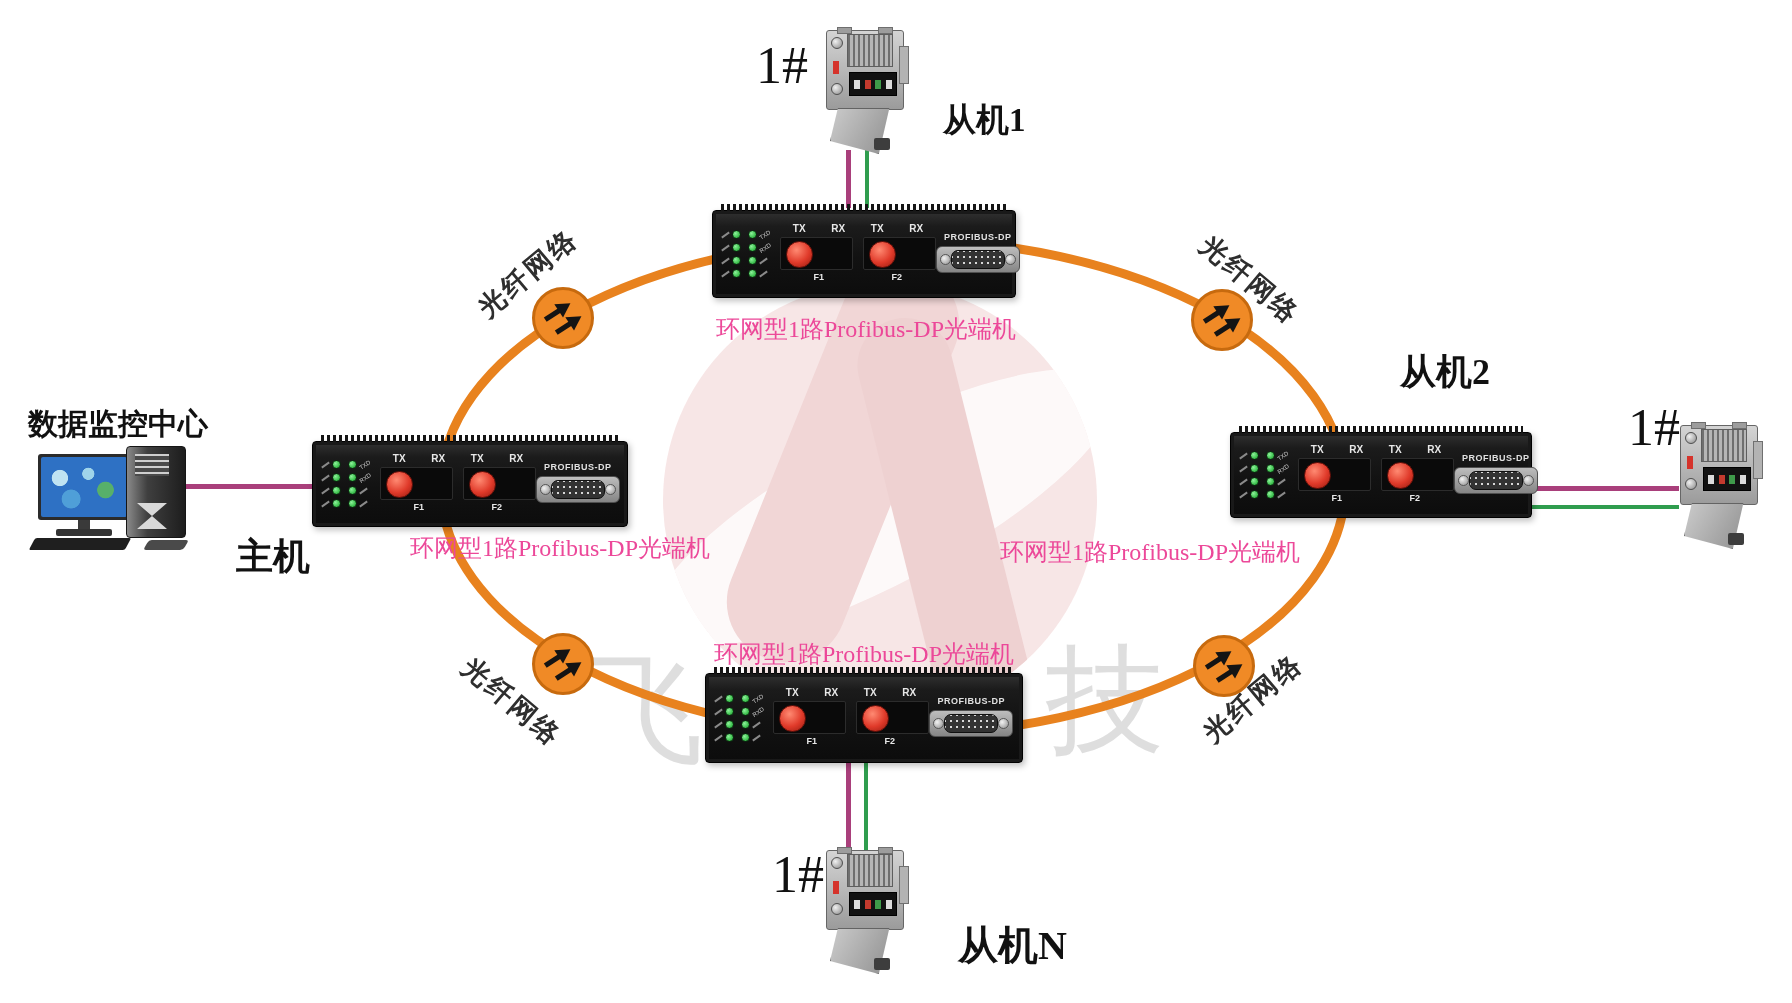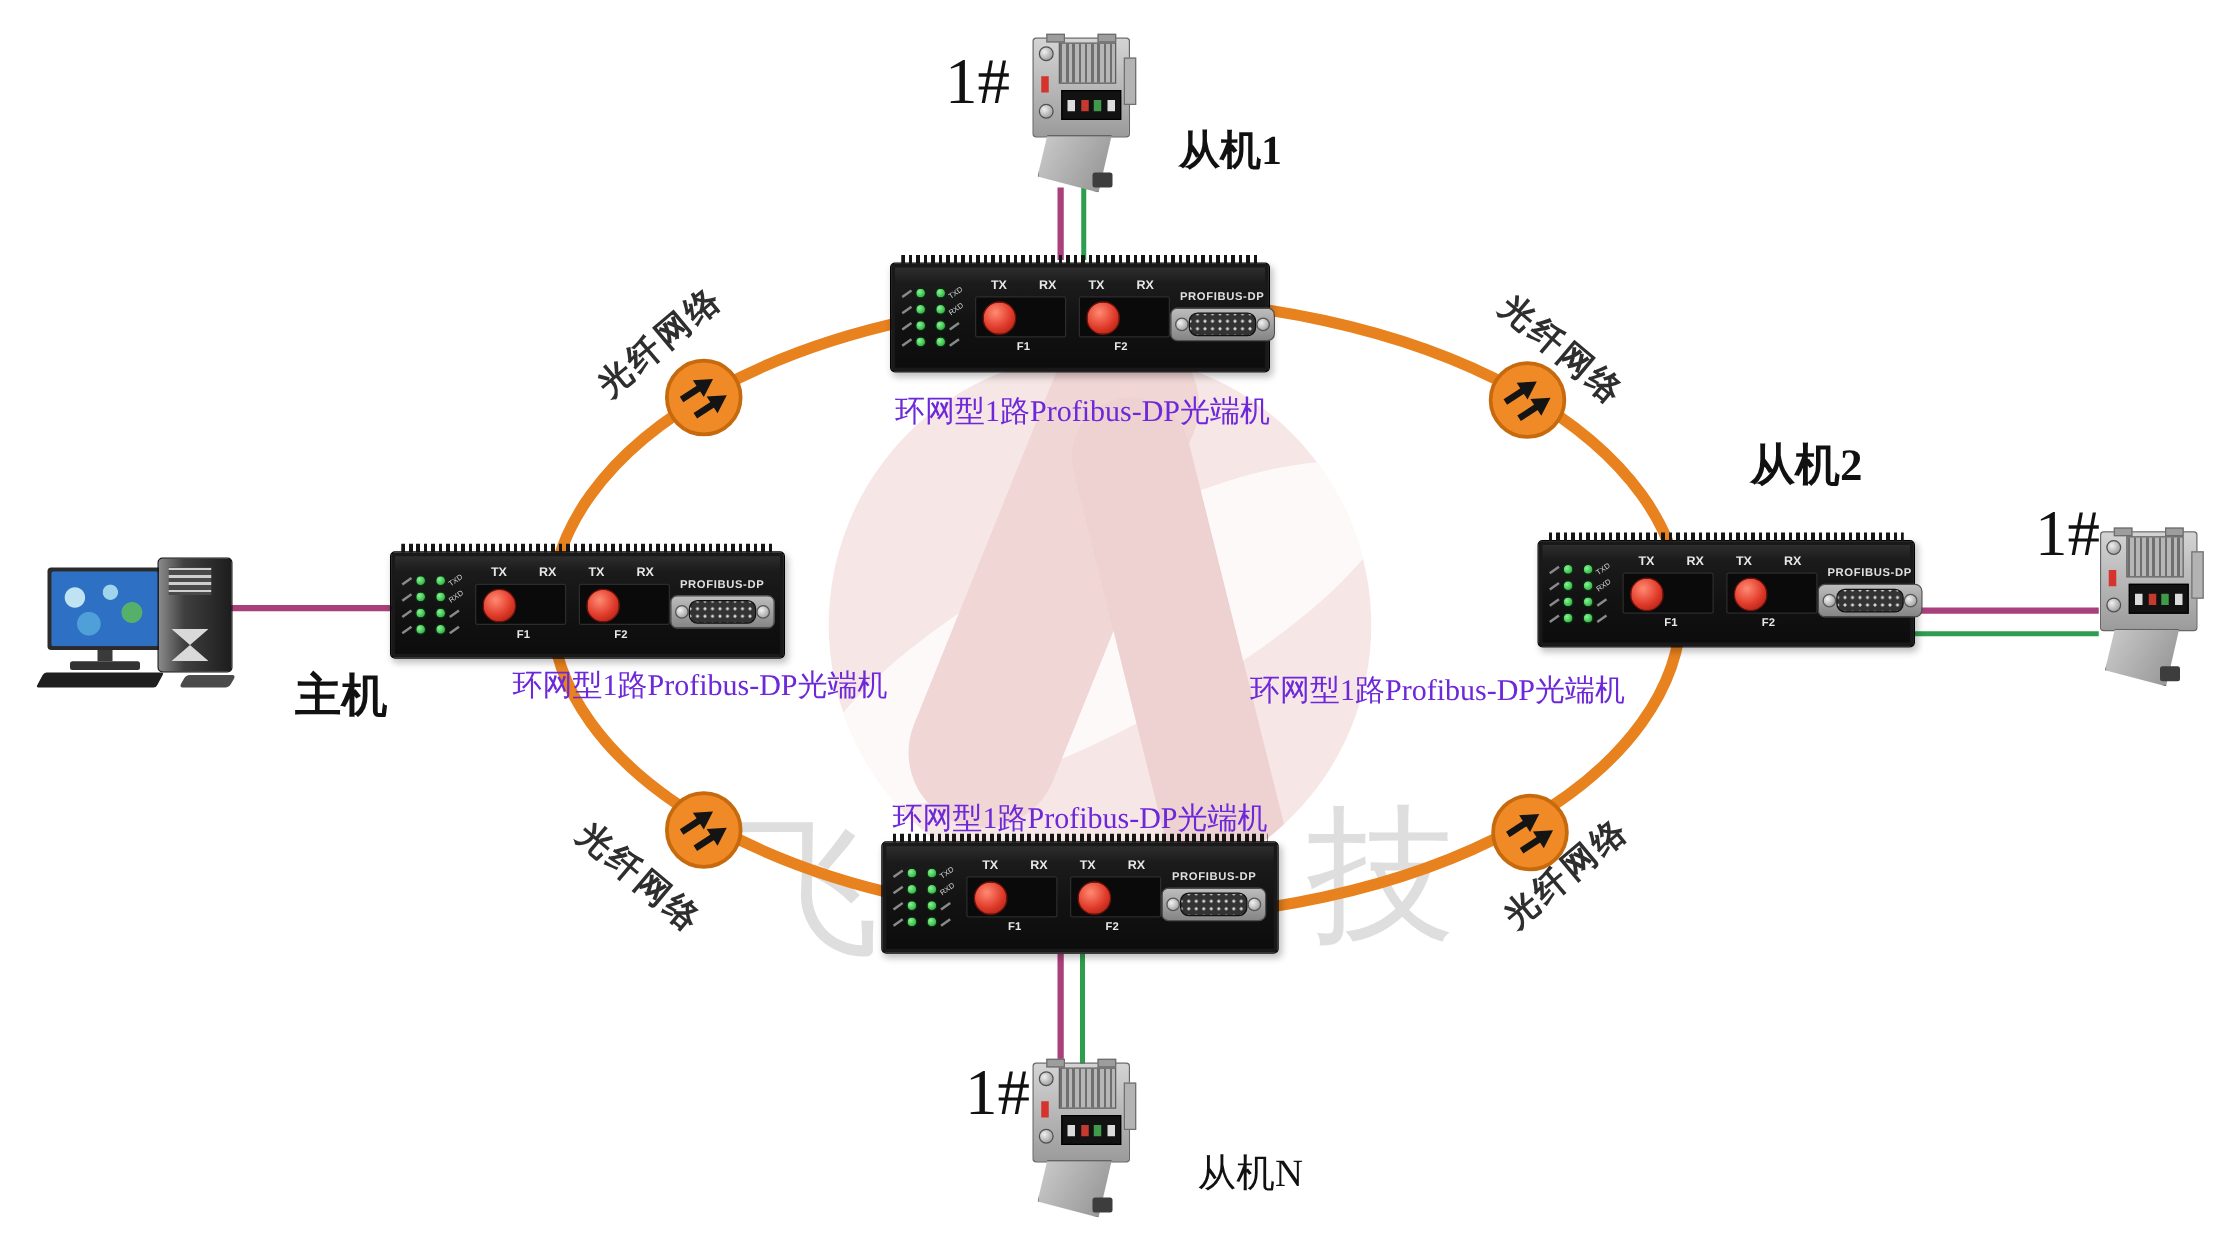--- a/index.html
+++ b/index.html
@@ -57,21 +57,21 @@
   .db9wrap{margin-left:auto;display:flex;flex-direction:column;align-items:center;width:108px;}
   .dpname{font-family:"Liberation Sans",sans-serif;font-size:9px;font-weight:bold;color:#e0e0e0;
           letter-spacing:.5px;margin-bottom:4px;}
   .db9{width:84px;height:27px;background:linear-gradient(180deg,#bdbdbd,#858585);border:1px solid #4f4f4f;
        border-radius:6px;display:flex;align-items:center;justify-content:space-between;padding:0 3px;box-sizing:border-box;}
   .screw{width:9px;height:9px;border-radius:50%;background:radial-gradient(circle at 35% 35%,#f2f2f2,#8d8d8d);
          border:1px solid #565656;}
   .pins{width:52px;height:17px;background:#333;border:1px solid #101010;border-radius:7px;
         background-image:radial-gradient(circle,#d8d8d8 1px,rgba(0,0,0,0) 1.4px);
         background-size:6px 6px;background-position:3px 3px;}
-  .caption{position:absolute;z-index:6;font-size:24px;color:#6d28d9;white-space:nowrap;}
+  .caption{position:absolute;z-index:6;font-size:24px;color:#ec4899;white-space:nowrap;}
 
   
   .plug{position:absolute;z-index:5;width:86px;}
   .pbody{position:relative;margin-left:4px;width:76px;height:78px;
          background:linear-gradient(180deg,#d4d4d4,#9b9b9b);border:1px solid #666;border-radius:3px;}
   .ptoptab{position:absolute;top:-4px;width:13px;height:5px;background:#9d9d9d;border:1px solid #6e6e6e;}
   .pridge{position:absolute;left:20px;top:3px;width:44px;height:31px;
           background:repeating-linear-gradient(90deg,#6f6f6f 0 2px,#b6b6b6 2px 5px);border:1px solid #5e5e5e;}
   .pscrew{position:absolute;width:10px;height:10px;border-radius:50%;
           background:radial-gradient(circle at 35% 35%,#f0f0f0,#888);border:1px solid #4f4f4f;}
@@ -522,27 +522,28 @@
         <i style="background:#c43a2e;"></i>
         <i style="background:#3f9a4a;"></i>
         <i style="background:#dcdcdc;"></i>
       </div>
       <span class="ptab"></span>
     </div>
     <div class="pwedge"></div>
     <div class="pwfoot" style="left:52px;top:108px;"></div>
   </div>
   <div class="lbl" style="left:772px;top:845px;font-size:52px;">1#</div>
-  <div class="lbl" style="left:958px;top:918px;font-size:31px;font-weight:normal;">从机N</div>
+  <div class="lbl" style="left:958px;top:918px;font-size:40px;font-weight:bold;">从机N</div>
 
   <div class="pc" style="left:38px;top:446px;width:190px;height:110px;">
     <div class="mon-frame">
       <div class="mon-screen"></div>
     </div>
     <div class="mon-neck"></div>
     <div class="mon-base"></div>
     <div class="tower"></div>
     <div class="kbd"></div>
     <div class="mouse"></div>
   </div>
+  <div class="lbl" style="left:28px;top:404px;font-size:30px;font-weight:bold;">数据监控中心</div>
   <div class="lbl" style="left:236px;top:532px;font-size:37px;font-weight:bold;">主机</div>
 
 </div>
 
 </body></html>

